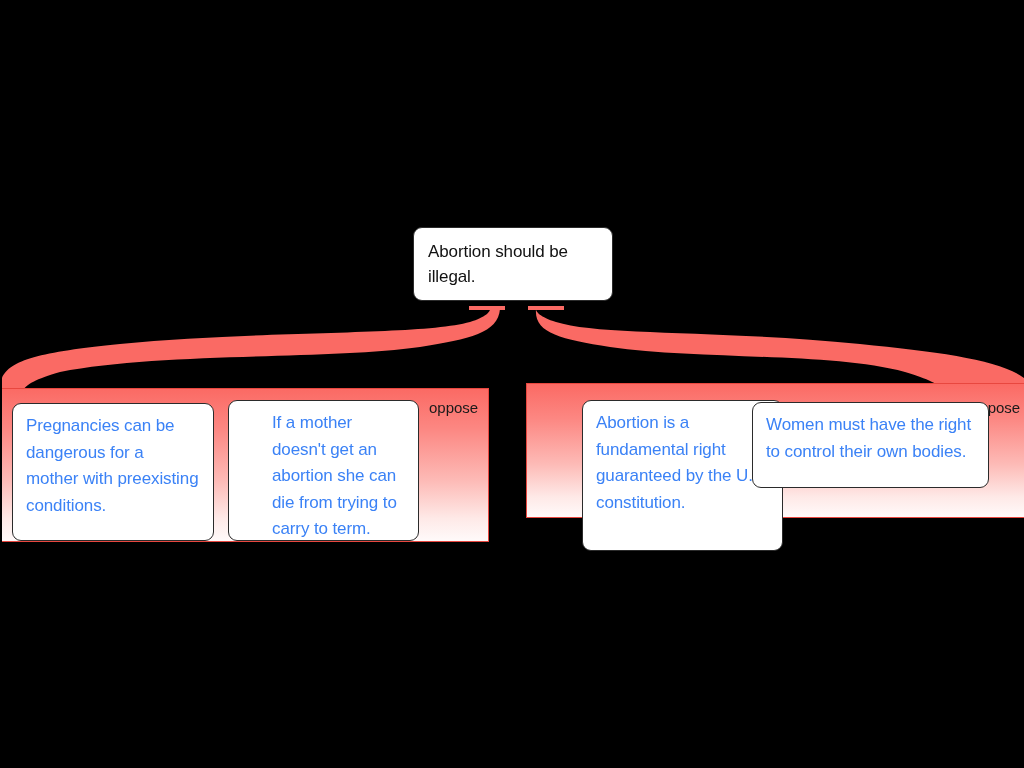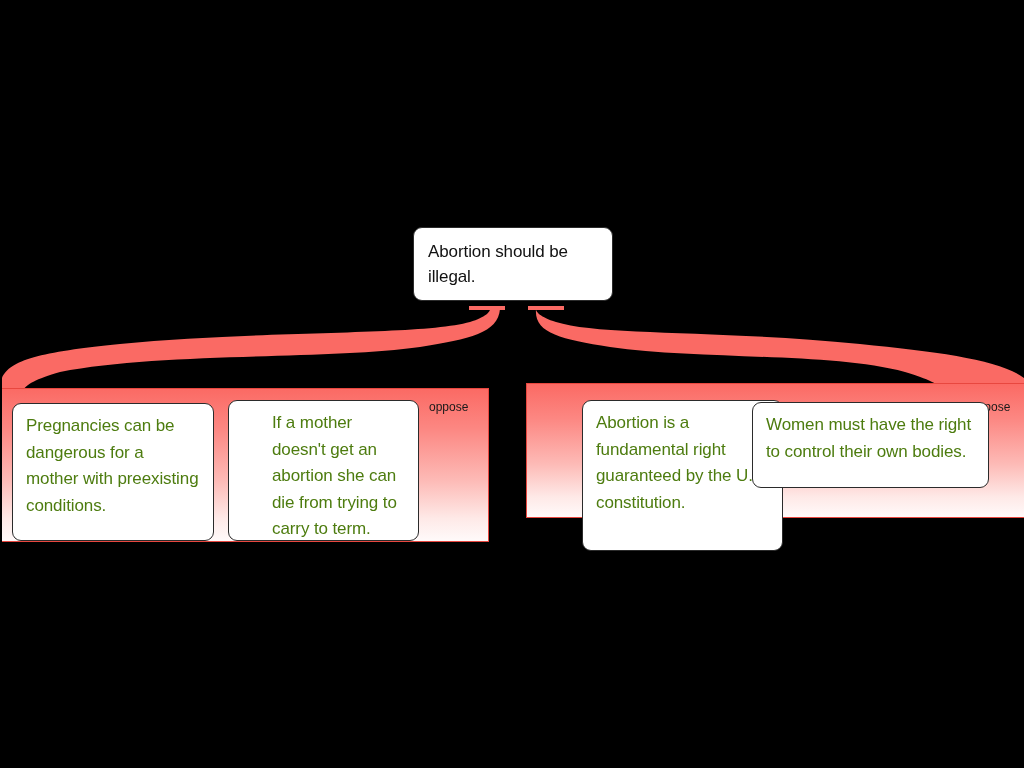--- a/index.html
+++ b/index.html
@@ -63,41 +63,41 @@
   #group-right {
     left: 526px;
     top: 383px;
     width: 500px;
     height: 135px;
     border-right: none;
   }
   .group-label {
     position: absolute;
     top: 400px;
-    font-size: 12px;
+    font-size: 15px;
     color: #1a1a1a;
     line-height: 15px;
     text-align: right;
   }
   #label-left  { left: 429px; }
   #label-right { left: 971px; }
 
   
   .premise {
     position: absolute;
     background: #ffffff;
     border: 1px solid #2b2b2b;
     border-radius: 9px;
     box-sizing: border-box;
     padding: 9px 13px 0 13px;
   }
   .premise-text {
     font-size: 17px;
     line-height: 26.5px;
-    color: #4d7c0f;
+    color: #3b82f6;
     letter-spacing: -0.1px;
   }
   #premise-0 { left: 12px;  top: 403px; width: 202px; height: 138px; }
   #premise-1 { left: 228px; top: 400px; width: 191px; height: 141px; padding-left: 43px; }
   #premise-2 { left: 538px; top: 400px; width: 201px; height: 151px; margin-left: 44px; }
   #premise-3 { left: 752px; top: 402px; width: 237px; height: 86px; }
 </style>
 </head>
 <body>
 

